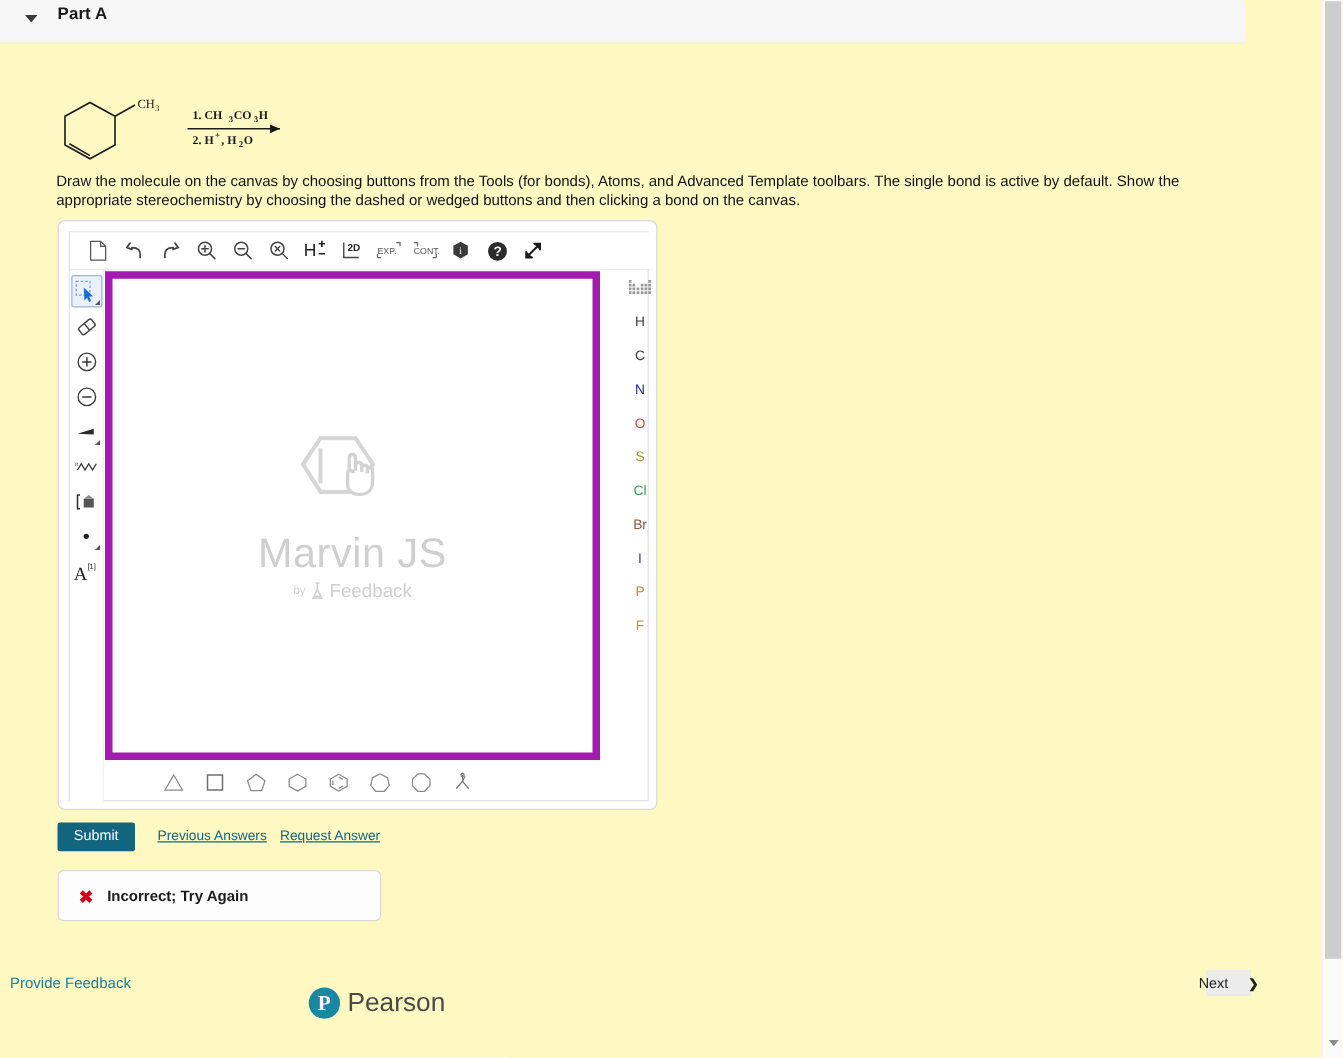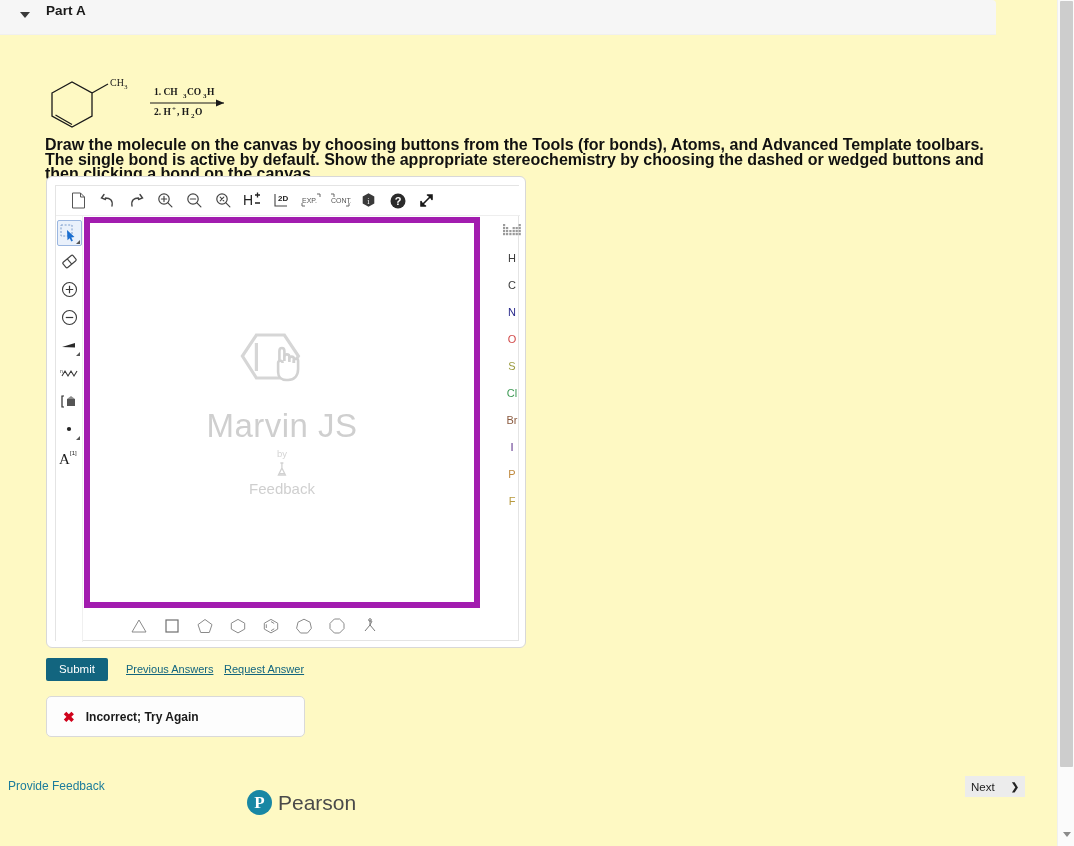--- a/index.html
+++ b/index.html
@@ -54,22 +54,22 @@
     left: 45px; top: 50px;
     width: 940px;
     font-size: 11.5px;
     color: #1f1f1f;
     line-height: 15px;
   }
   .prompt-2 {
     position: absolute;
     left: 45px; top: 138px;
     width: 952px;
-    font-size: 16px;
-    font-weight: bold;
+    font-size: 12px;
+    font-weight: normal;
     color: #111;
     line-height: 14.5px;
   }
 
   
   .scheme {
     position: absolute;
     left: 44px; top: 74px;
     width: 250px; height: 58px;
   }
@@ -168,21 +168,20 @@
     margin-top: 2px;
   }
   .wm-sub {
     font-size: 15px;
     color: #cdcdcd;
     margin-top: 3px;
     display: flex;
     align-items: center;
     justify-content: center;
     gap: 3px;
-    flex-direction: column;
   }
   .wm-by { font-size: 9.5px; color: #d2d2d2; }
 
   
   .atom-rail {
     position: absolute;
     left: 442px; top: 31px;
     width: 28px; height: 400px;
     text-align: center;
   }
@@ -301,21 +300,21 @@
     line-height: 1;
   }
   .pearson-word {
     font-family: Liberation Sans, sans-serif;
     font-size: 21px;
     color: #4a4a4a;
   }
   .next-btn {
     position: absolute;
     left: 965px; top: 776px;
-    width: 60px; height: 21px;
+    width: 36px; height: 21px;
     background: #ececec;
     border: none;
     font-size: 11.5px;
     font-family: "Liberation Sans", sans-serif;
     color: #222;
     cursor: pointer;
     padding: 0;
     display: flex;
     align-items: center;
     justify-content: center;

